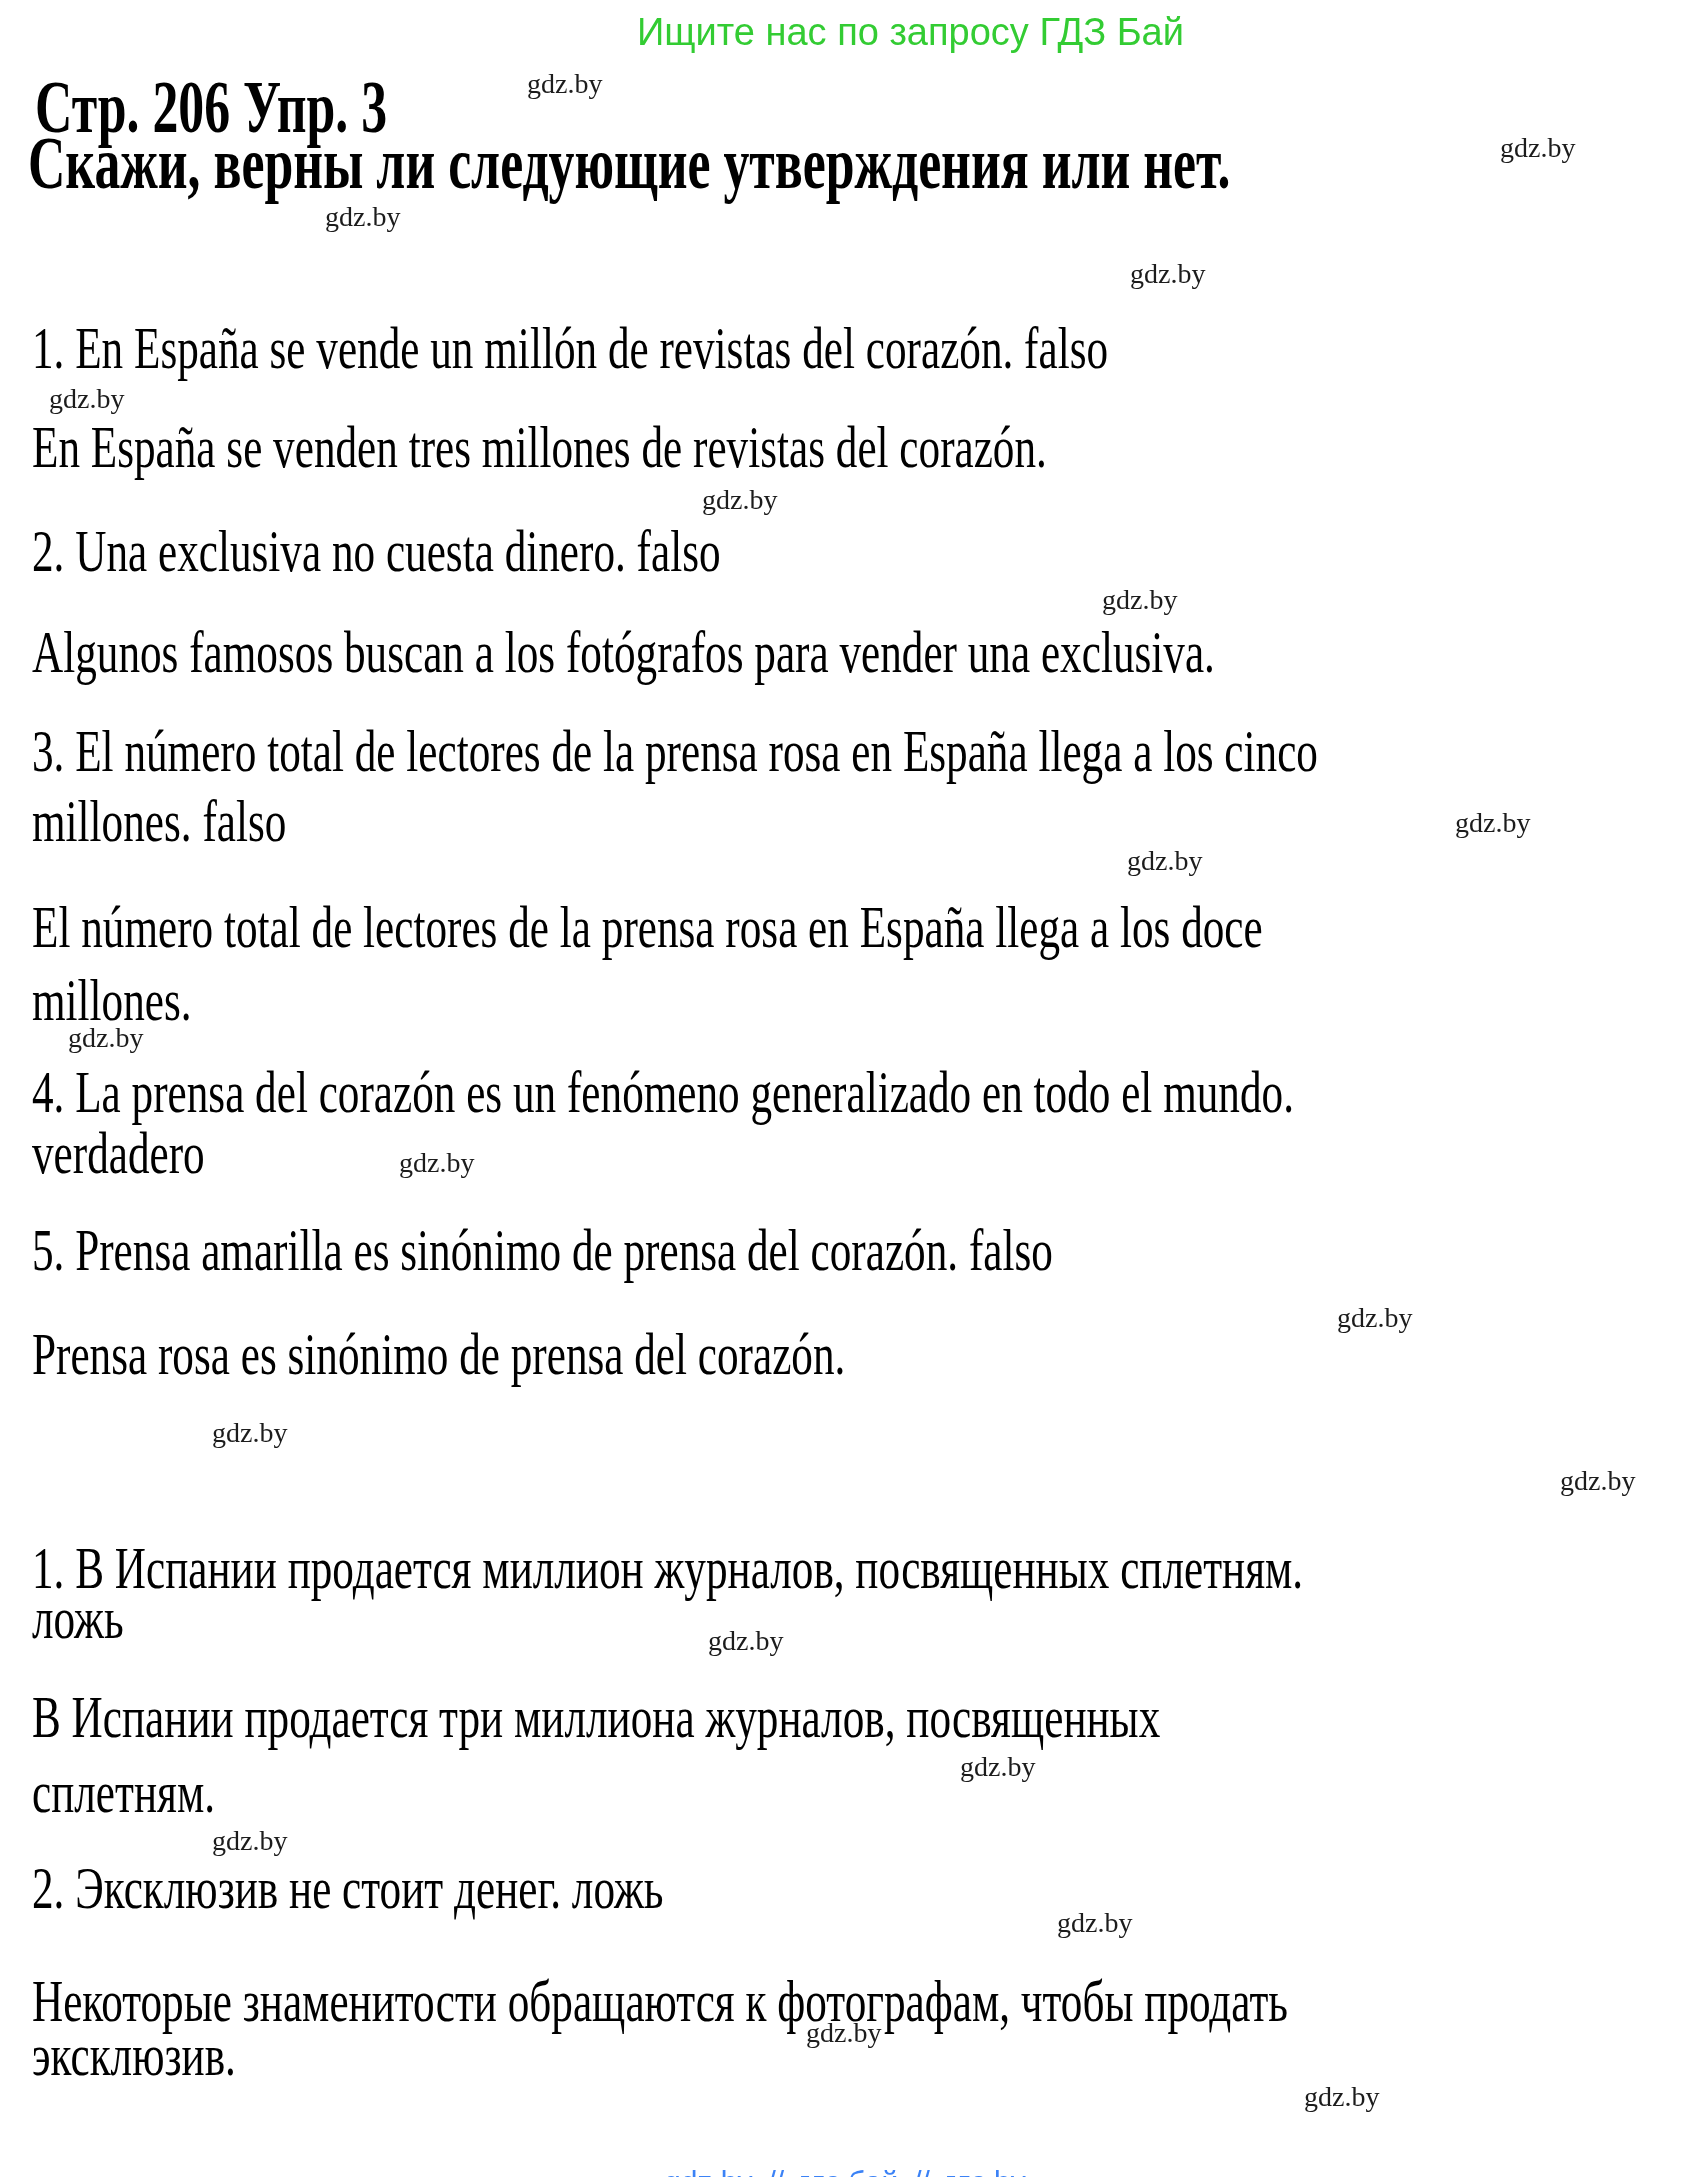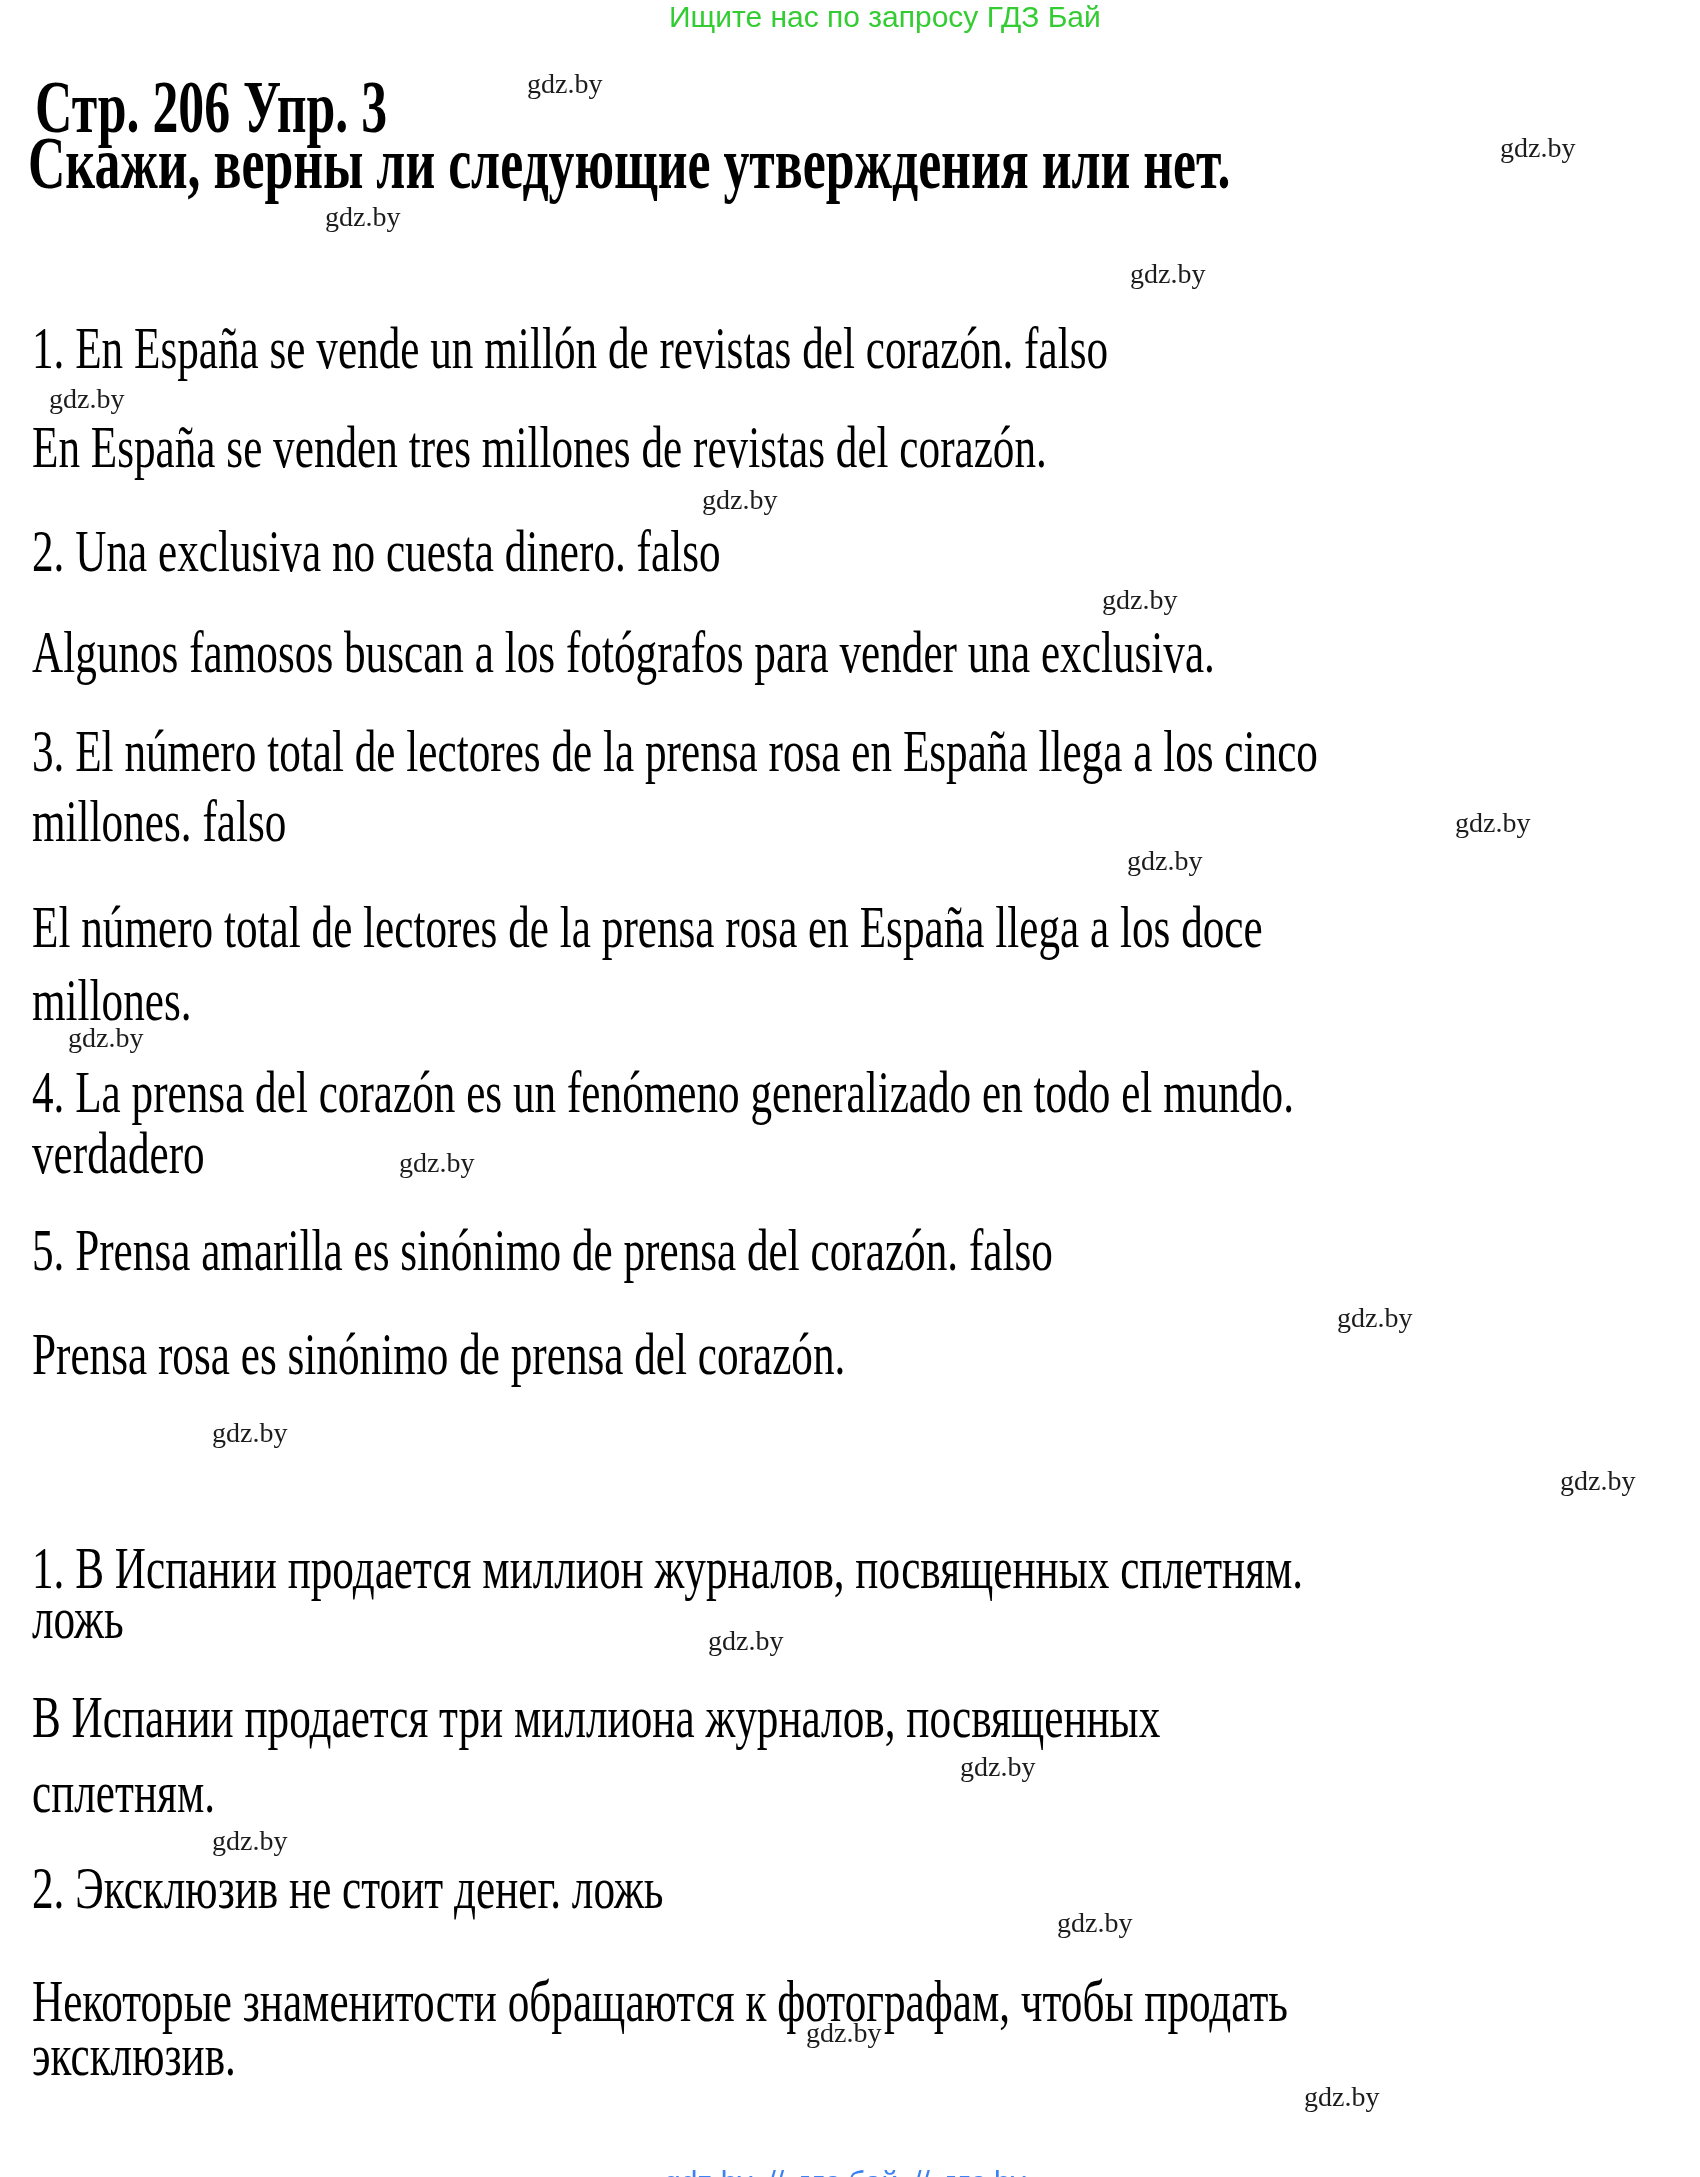--- a/index.html
+++ b/index.html
@@ -29,26 +29,25 @@
   .wm{
     position:absolute;
     white-space:nowrap;
     font-family:Liberation Serif, serif;
     font-size:28px;
     line-height:1;
     color:#1c1c1c;
   }
   .promo{
     position:absolute;
-    left:637px; top:0px;
+    left:637px; top:12px;
     white-space:nowrap;
     font-family:"Liberation Sans", sans-serif;
-    font-size:30px;
+    font-size:38px;
     line-height:1.1;
-    margin-left:32px;
   }
   .footer{
     position:absolute;
     left:664px; top:2137px;
     display:flex;
     gap:15px;
     white-space:nowrap;
     font-family:"Liberation Sans", sans-serif;
     font-size:30px;
     line-height:1;

